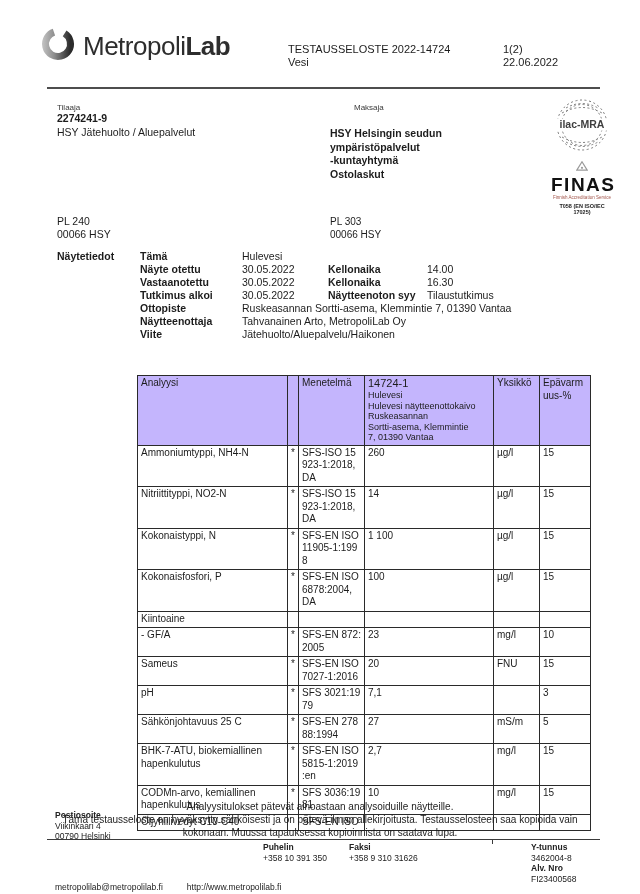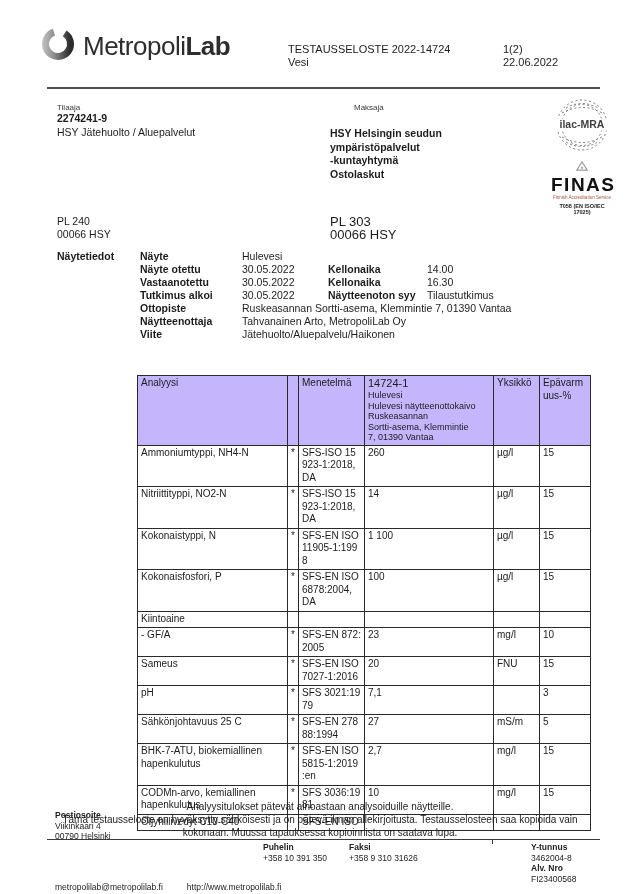--- a/index.html
+++ b/index.html
@@ -16,21 +16,21 @@
 
   
   .label-small{font-size:8px;color:#3a3a3a;}
   .customer-label{position:absolute;left:57px;top:103px;}
   .customer-id{position:absolute;left:57px;top:112px;font-size:10.5px;font-weight:bold;}
   .customer-name{position:absolute;left:57px;top:126px;font-size:10.5px;}
   .payer-label{position:absolute;left:330px;top:103px;padding-left:24px;}
   .payer-name{position:absolute;left:330px;top:127px;font-size:10.5px;font-weight:bold;
               line-height:13.5px;white-space:pre-line;}
   .addr1{position:absolute;left:57px;top:215px;font-size:10.5px;line-height:13px;white-space:pre-line;}
-  .addr2{position:absolute;left:330px;top:215px;font-size:13px;line-height:13px;white-space:pre-line;}
+  .addr2{position:absolute;left:330px;top:215px;font-size:10px;line-height:13px;white-space:pre-line;}
 
   
   .accred{position:absolute;left:551px;top:97px;width:62px;text-align:center;}
   .finas-name{font-size:19px;font-weight:bold;letter-spacing:1.5px;color:#111;line-height:19px;}
   .finas-sub{font-size:4.5px;color:#a2544a;line-height:5px;margin-top:1px;}
   .finas-code{font-size:5.5px;font-weight:bold;color:#222;margin-top:3px;}
   .finas-tri{margin:3px auto 0;}
 
   
   .section-label{position:absolute;left:57px;top:250px;font-size:10.5px;font-weight:bold;}
@@ -131,21 +131,21 @@
       <circle cx="6" cy="6.8" r="1.1" fill="#9a9a9a"></circle>
     </svg>
     <div class="finas-name">FINAS</div>
     <div class="finas-sub">Finnish Accreditation Service</div>
     <div class="finas-code">T058 (EN ISO/IEC 17025)</div>
   </div>
 
   <div class="section-label">Näytetiedot</div>
   <div class="sample-info">
     <div class="si-row">
-      <div class="si-label">Näyte</div>
+      <div class="si-label">Tämä</div>
       <div class="si-value wide">Hulevesi</div>
     </div>
     <div class="si-row">
       <div class="si-label">Näyte otettu</div>
       <div class="si-value">30.05.2022</div>
       <div class="si-label2">Kellonaika</div>
       <div class="si-value2">14.00</div>
     </div>
     <div class="si-row">
       <div class="si-label">Vastaanotettu</div>

